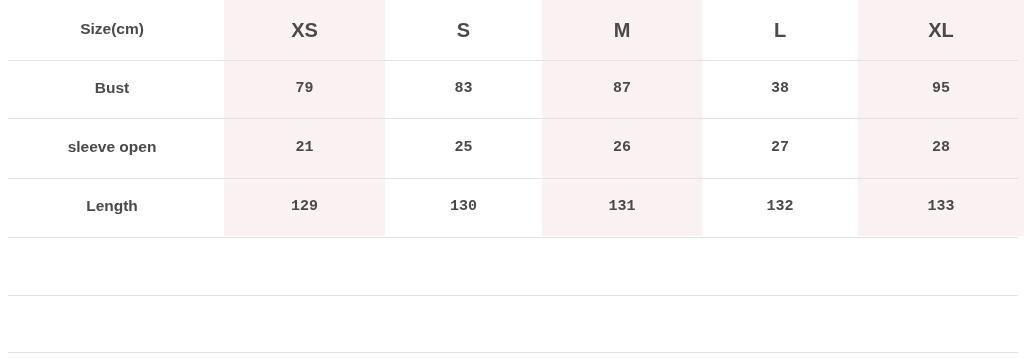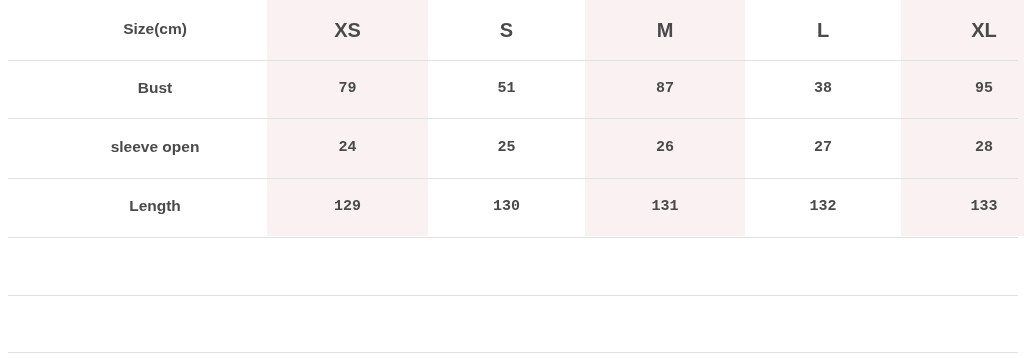--- a/index.html
+++ b/index.html
@@ -13,21 +13,20 @@
     font-family: "Liberation Sans", "DejaVu Sans", sans-serif;
     -webkit-font-smoothing: antialiased;
     overflow: hidden;
   }
 
   .size-chart {
     width: 968px;
     height: 358px;
     position: relative;
     background: #ffffff;
-    padding-left: 43px;
   }
 
   table.chart-table {
     width: 1024px;
     border-collapse: collapse;
     table-layout: fixed;
   }
 
   table.chart-table col.col-label { width: 224px; }
   table.chart-table col.col-xs    { width: 161px; }
@@ -121,28 +120,28 @@
         <td class="cell-size plain">S</td>
         <td class="cell-size tinted">M</td>
         <td class="cell-size plain">L</td>
         <td class="cell-size tinted">XL</td>
       </tr>
     </thead>
     <tbody>
       <tr class="data-row">
         <td class="cell-label">Bust</td>
         <td class="cell-value tinted">79</td>
-        <td class="cell-value plain">51</td>
+        <td class="cell-value plain">83</td>
         <td class="cell-value tinted">87</td>
         <td class="cell-value plain">38</td>
         <td class="cell-value tinted">95</td>
       </tr>
       <tr class="data-row">
         <td class="cell-label">sleeve open</td>
-        <td class="cell-value tinted">24</td>
+        <td class="cell-value tinted">21</td>
         <td class="cell-value plain">25</td>
         <td class="cell-value tinted">26</td>
         <td class="cell-value plain">27</td>
         <td class="cell-value tinted">28</td>
       </tr>
       <tr class="data-row">
         <td class="cell-label">Length</td>
         <td class="cell-value tinted">129</td>
         <td class="cell-value plain">130</td>
         <td class="cell-value tinted">131</td>

